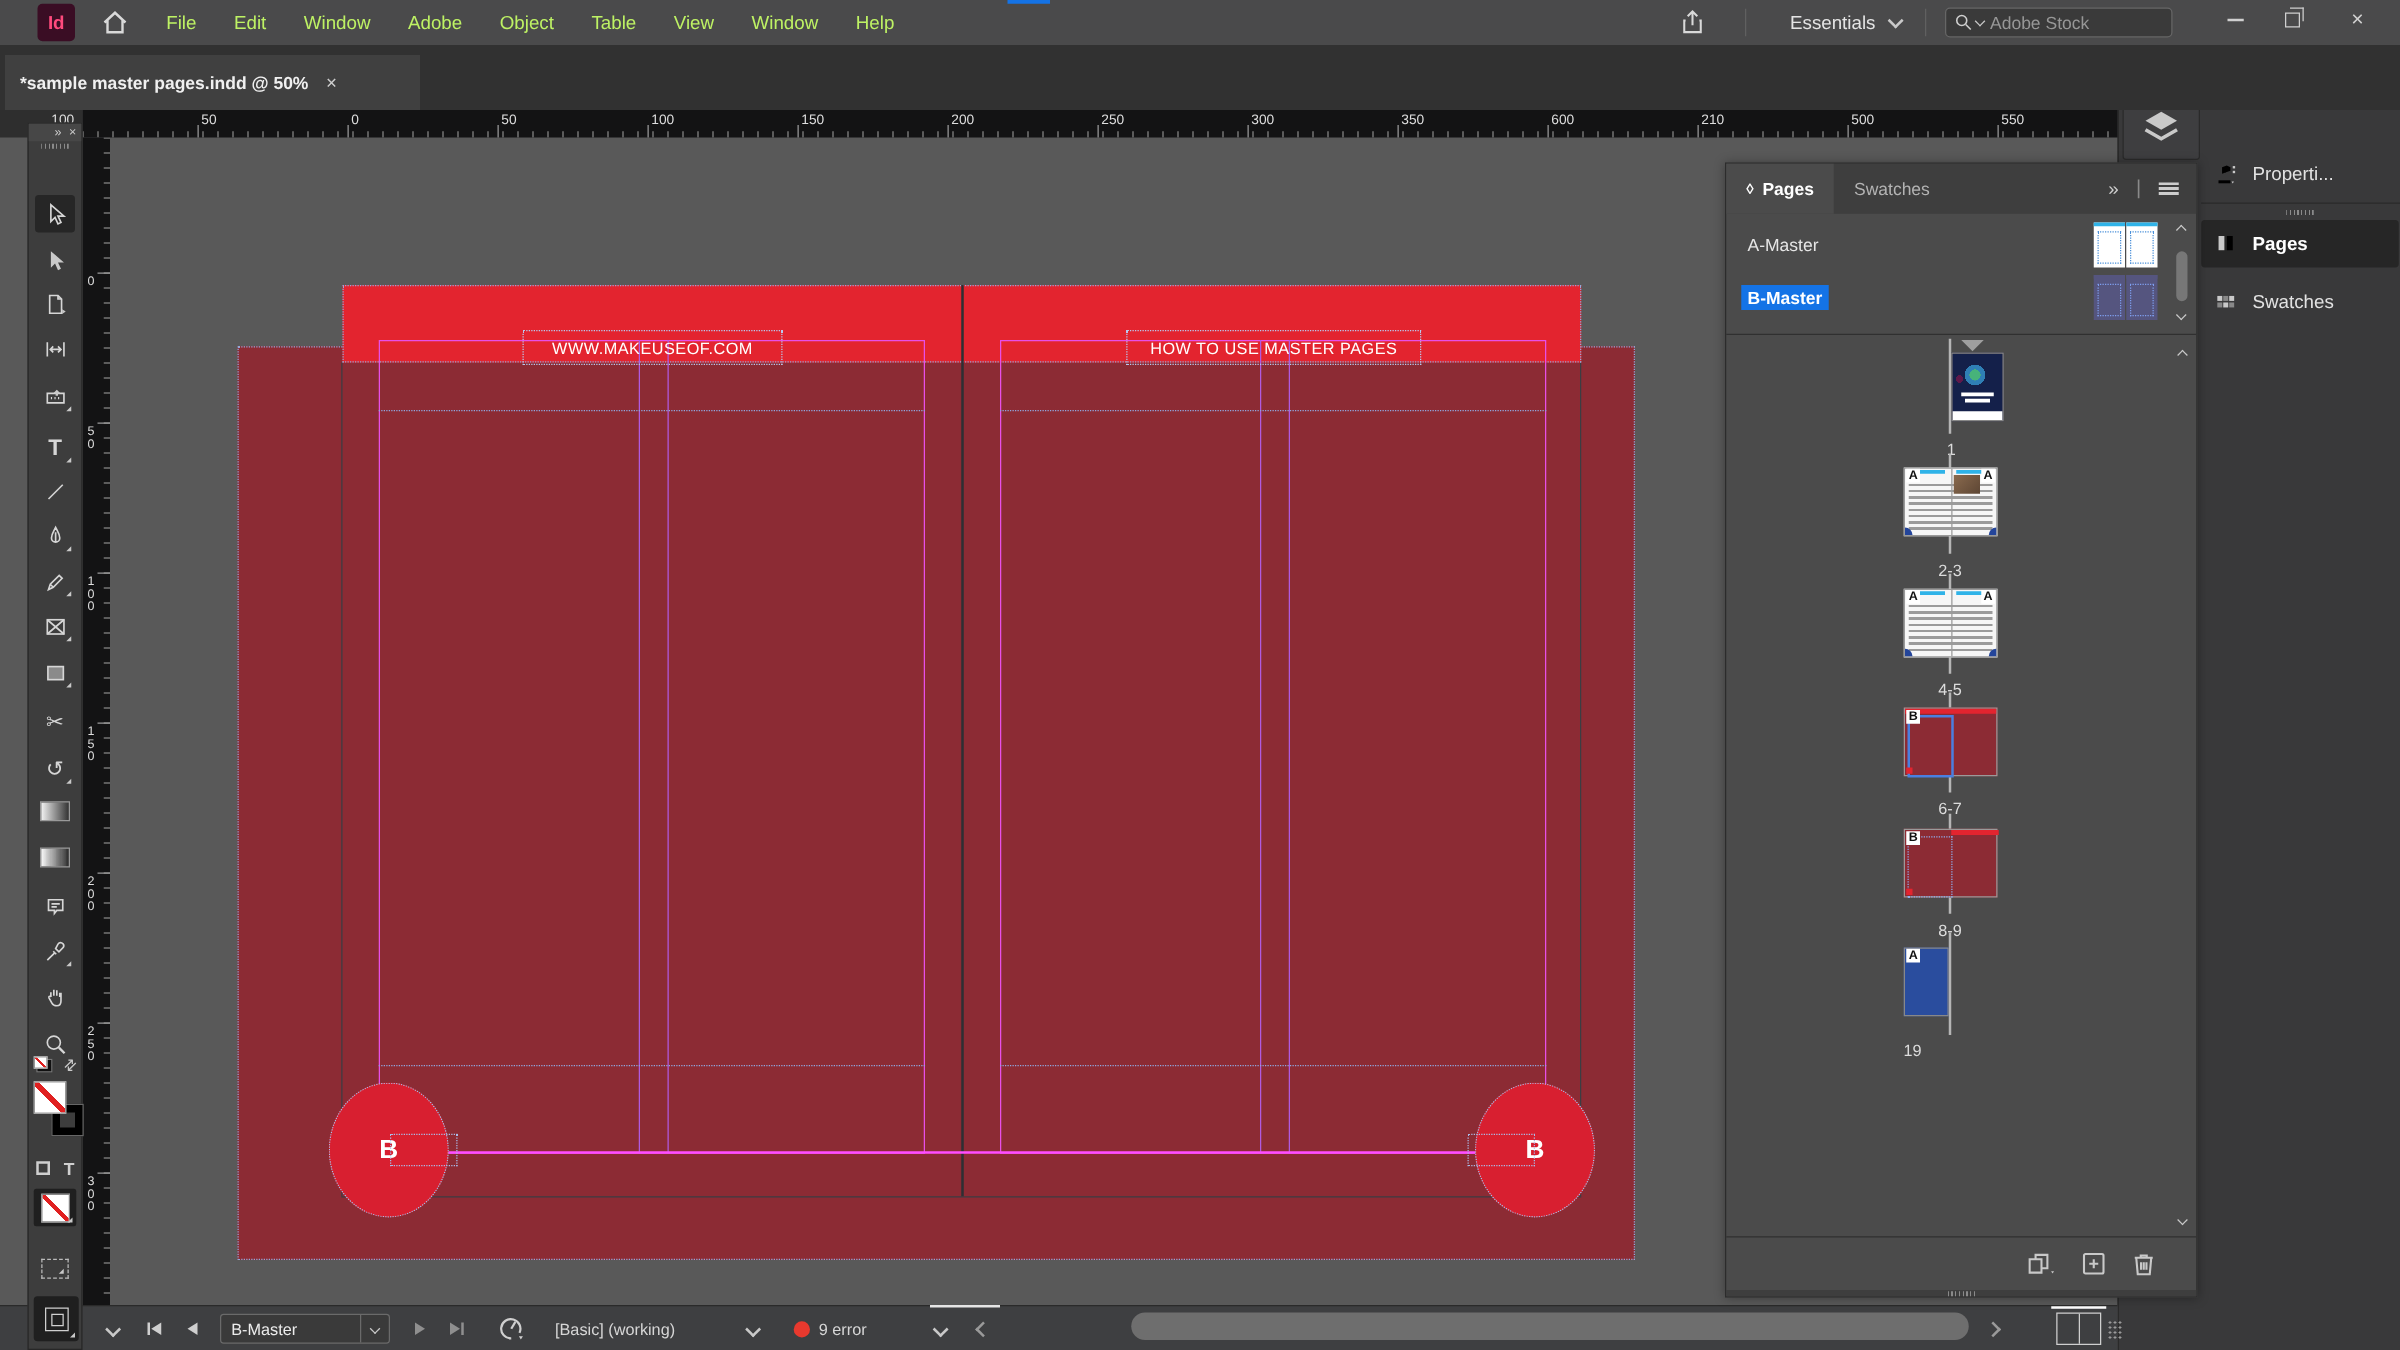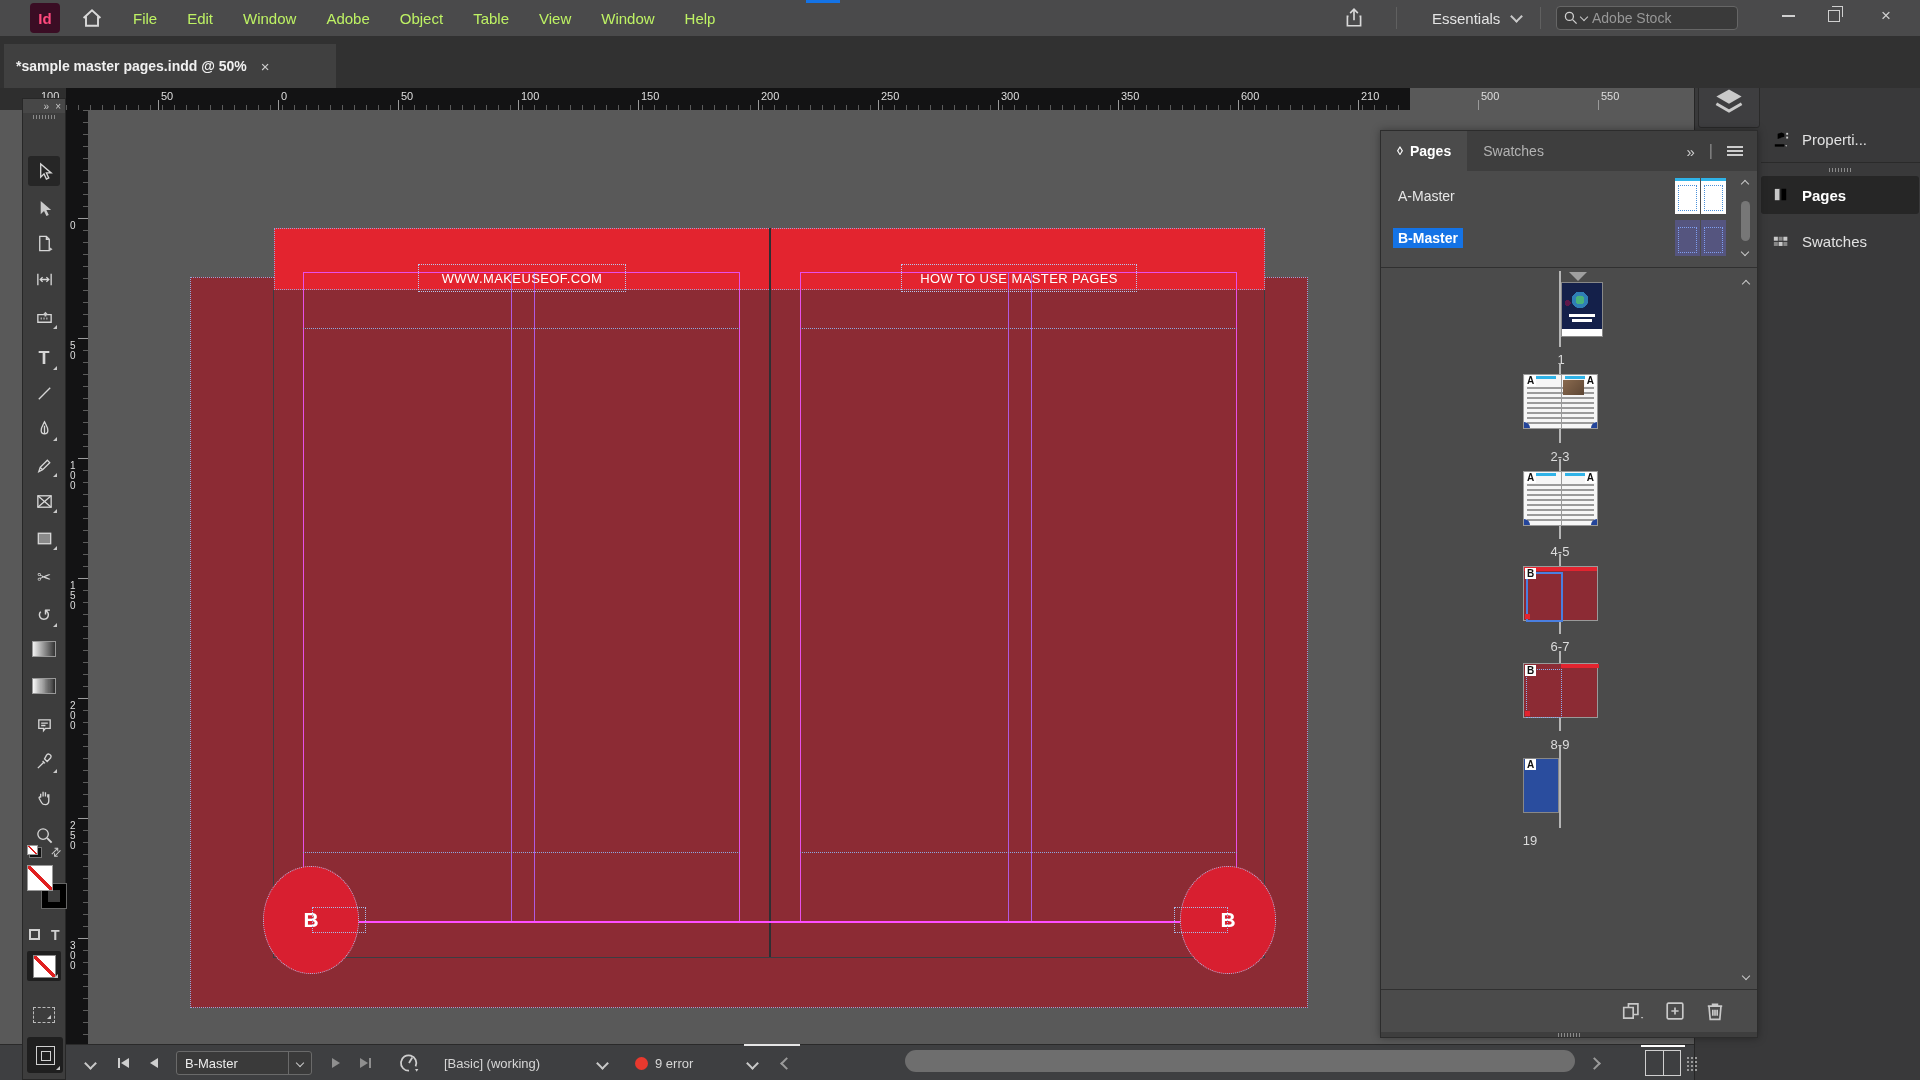--- a/index.html
+++ b/index.html
@@ -29,21 +29,21 @@
   .chev{display:inline-block;width:7px;height:7px;border-right:2px solid #c9c9c9;border-bottom:2px solid #c9c9c9;transform:rotate(45deg);}
   .chev.up{transform:rotate(-135deg);} .chev.left{transform:rotate(135deg);} .chev.right{transform:rotate(-45deg);}
   .chev.sm{width:5px;height:5px;border-width:1.5px;}
   
   #tabbar{position:absolute;left:0;top:36px;width:1920px;height:52px;background:#313131;z-index:40;}
   #doc-tab{position:absolute;left:4px;top:8px;width:332px;height:44px;background:#404040;
            display:flex;align-items:center;padding:0 12px;box-sizing:border-box;}
   #doc-tab .title{font-size:14px;font-weight:bold;color:#f0f0f0;white-space:nowrap;}
   #doc-tab .x{margin-left:14px;color:#cfcfcf;font-size:15px;}
   
-  #hruler{position:absolute;left:66px;top:88px;width:1344px;height:22px;background:#131314;z-index:30;
+  #hruler{position:absolute;left:66px;top:88px;width:1628px;height:22px;background:#131314;z-index:30;
      background-image:repeating-linear-gradient(90deg,#5c5c5c 0 1px,transparent 1px 12px);
      background-size:100% 5px;background-position:0 100%;background-repeat:no-repeat;}
   .hlab{position:absolute;top:2px;font-size:11px;color:#dedede;}
   .htick{position:absolute;bottom:0;width:1px;height:10px;background:#9a9a9a;}
   #vruler{position:absolute;left:66px;top:110px;width:22px;height:934px;background:#131314;z-index:30;
      background-image:repeating-linear-gradient(180deg,#5c5c5c 0 1px,transparent 1px 12px);
      background-size:5px 100%;background-position:100% 0;background-repeat:no-repeat;}
   .vlab{position:absolute;left:4px;font-size:10px;line-height:10px;color:#dedede;white-space:pre;text-align:center;}
   .vtick{position:absolute;right:0;height:1px;width:10px;background:#9a9a9a;}
   #ruler-corner{position:absolute;left:0px;top:88px;width:66px;height:22px;background:#2e2e2e;z-index:29;}

